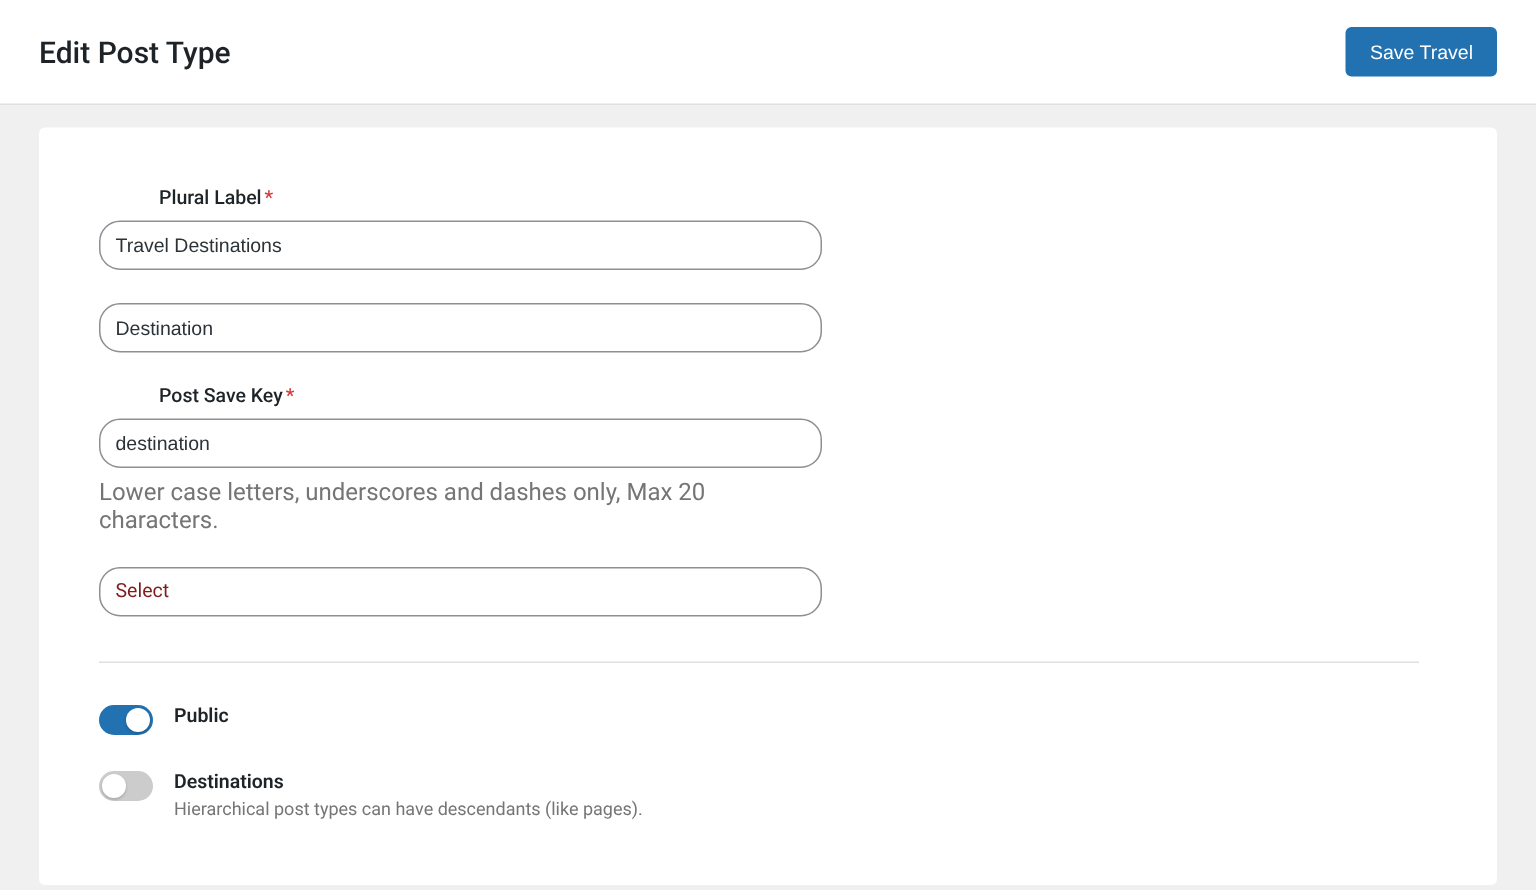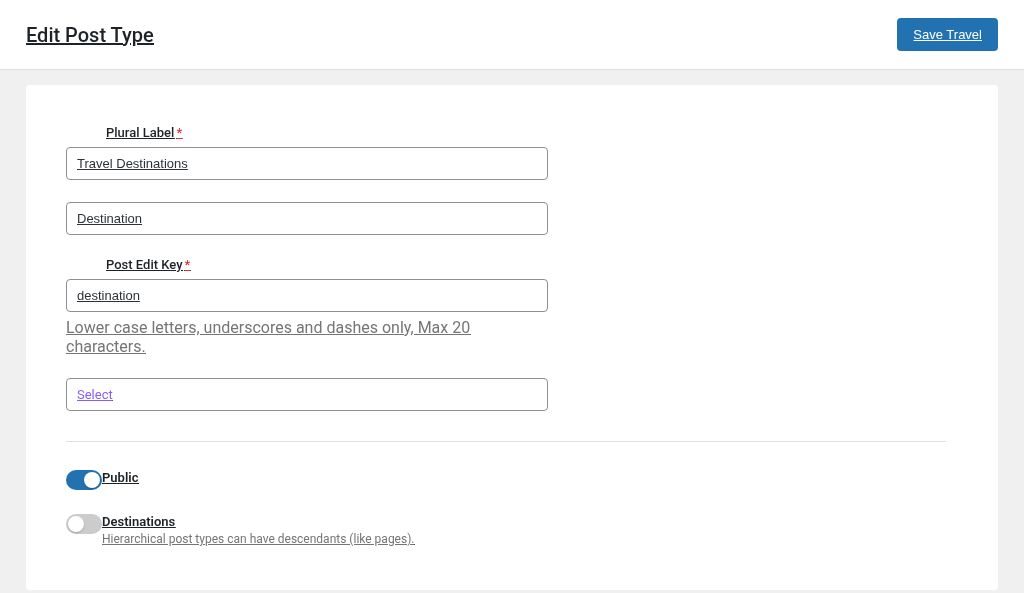--- a/index.html
+++ b/index.html
@@ -1,15 +1,15 @@
 <!DOCTYPE html>
 <html><head>
   <meta charset="utf-8">
   <style>
-    * { box-sizing: border-box; margin: 0; padding: 0; text-decoration: underline; }
+    * { box-sizing: border-box; margin: 0; padding: 0; }
     body {
       font-family: -apple-system, BlinkMacSystemFont, "Segoe UI", Roboto, Helvetica, Arial, sans-serif;
       background: #f0f0f1;
       color: #1d2327;
       font-size: 13px;
     }
     .page-header {
       background: #fff;
       border-bottom: 1px solid #e0e0e0;
       padding: 18px 26px;
@@ -50,41 +50,42 @@
       font-size: 13px;
       font-weight: 500;
       color: #1d2327;
       margin-bottom: 7px;
       padding-left: 40px;
     }
     .req { color: #d63638; margin-left: 2px; }
     .text-input, .select-input {
       width: 100%;
       border: 1px solid #8c8f94;
-      border-radius: 4px;
+      border-radius: 14px;
       padding: 8px 10px;
       font-size: 13px;
       color: #2c3338;
       background: #fff;
       outline: none;
     }
-    .select-input { color: #8b5cf6; cursor: pointer; }
+    .select-input { color: #7f1d1d; cursor: pointer; }
     .help-text {
       font-size: 16px;
       color: #757575;
       margin-top: 6px;
     }
     .divider {
       border: none;
       border-top: 1px solid #e0e0e0;
       margin: 30px 0 28px 0;
     }
     .toggle-row {
       display: flex;
       align-items: flex-start;
+      gap: 14px;
       margin-bottom: 24px;
     }
     .toggle {
       position: relative;
       width: 36px;
       height: 20px;
       flex-shrink: 0;
       cursor: pointer;
     }
     .toggle input { opacity: 0; width: 0; height: 0; position: absolute; }
@@ -135,21 +136,21 @@
       </label>
       <input type="text" class="text-input" value="Travel Destinations" style="">
     </div>
 
     <div class="field-wrap">
       <input type="text" class="text-input" value="Destination" style="">
     </div>
 
     <div class="field-wrap">
       <label class="field-label">
-        <span>Post Edit Key</span><span class="req">*</span>
+        <span>Post Save Key</span><span class="req">*</span>
       </label>
       <input type="text" class="text-input" value="destination" style="">
       <div class="help-text">Lower case letters, underscores and dashes only, Max 20 characters.</div>
     </div>
 
     <div class="field-wrap">
       <div class="select-input">Select</div>
     </div>
 
     <hr class="divider">

